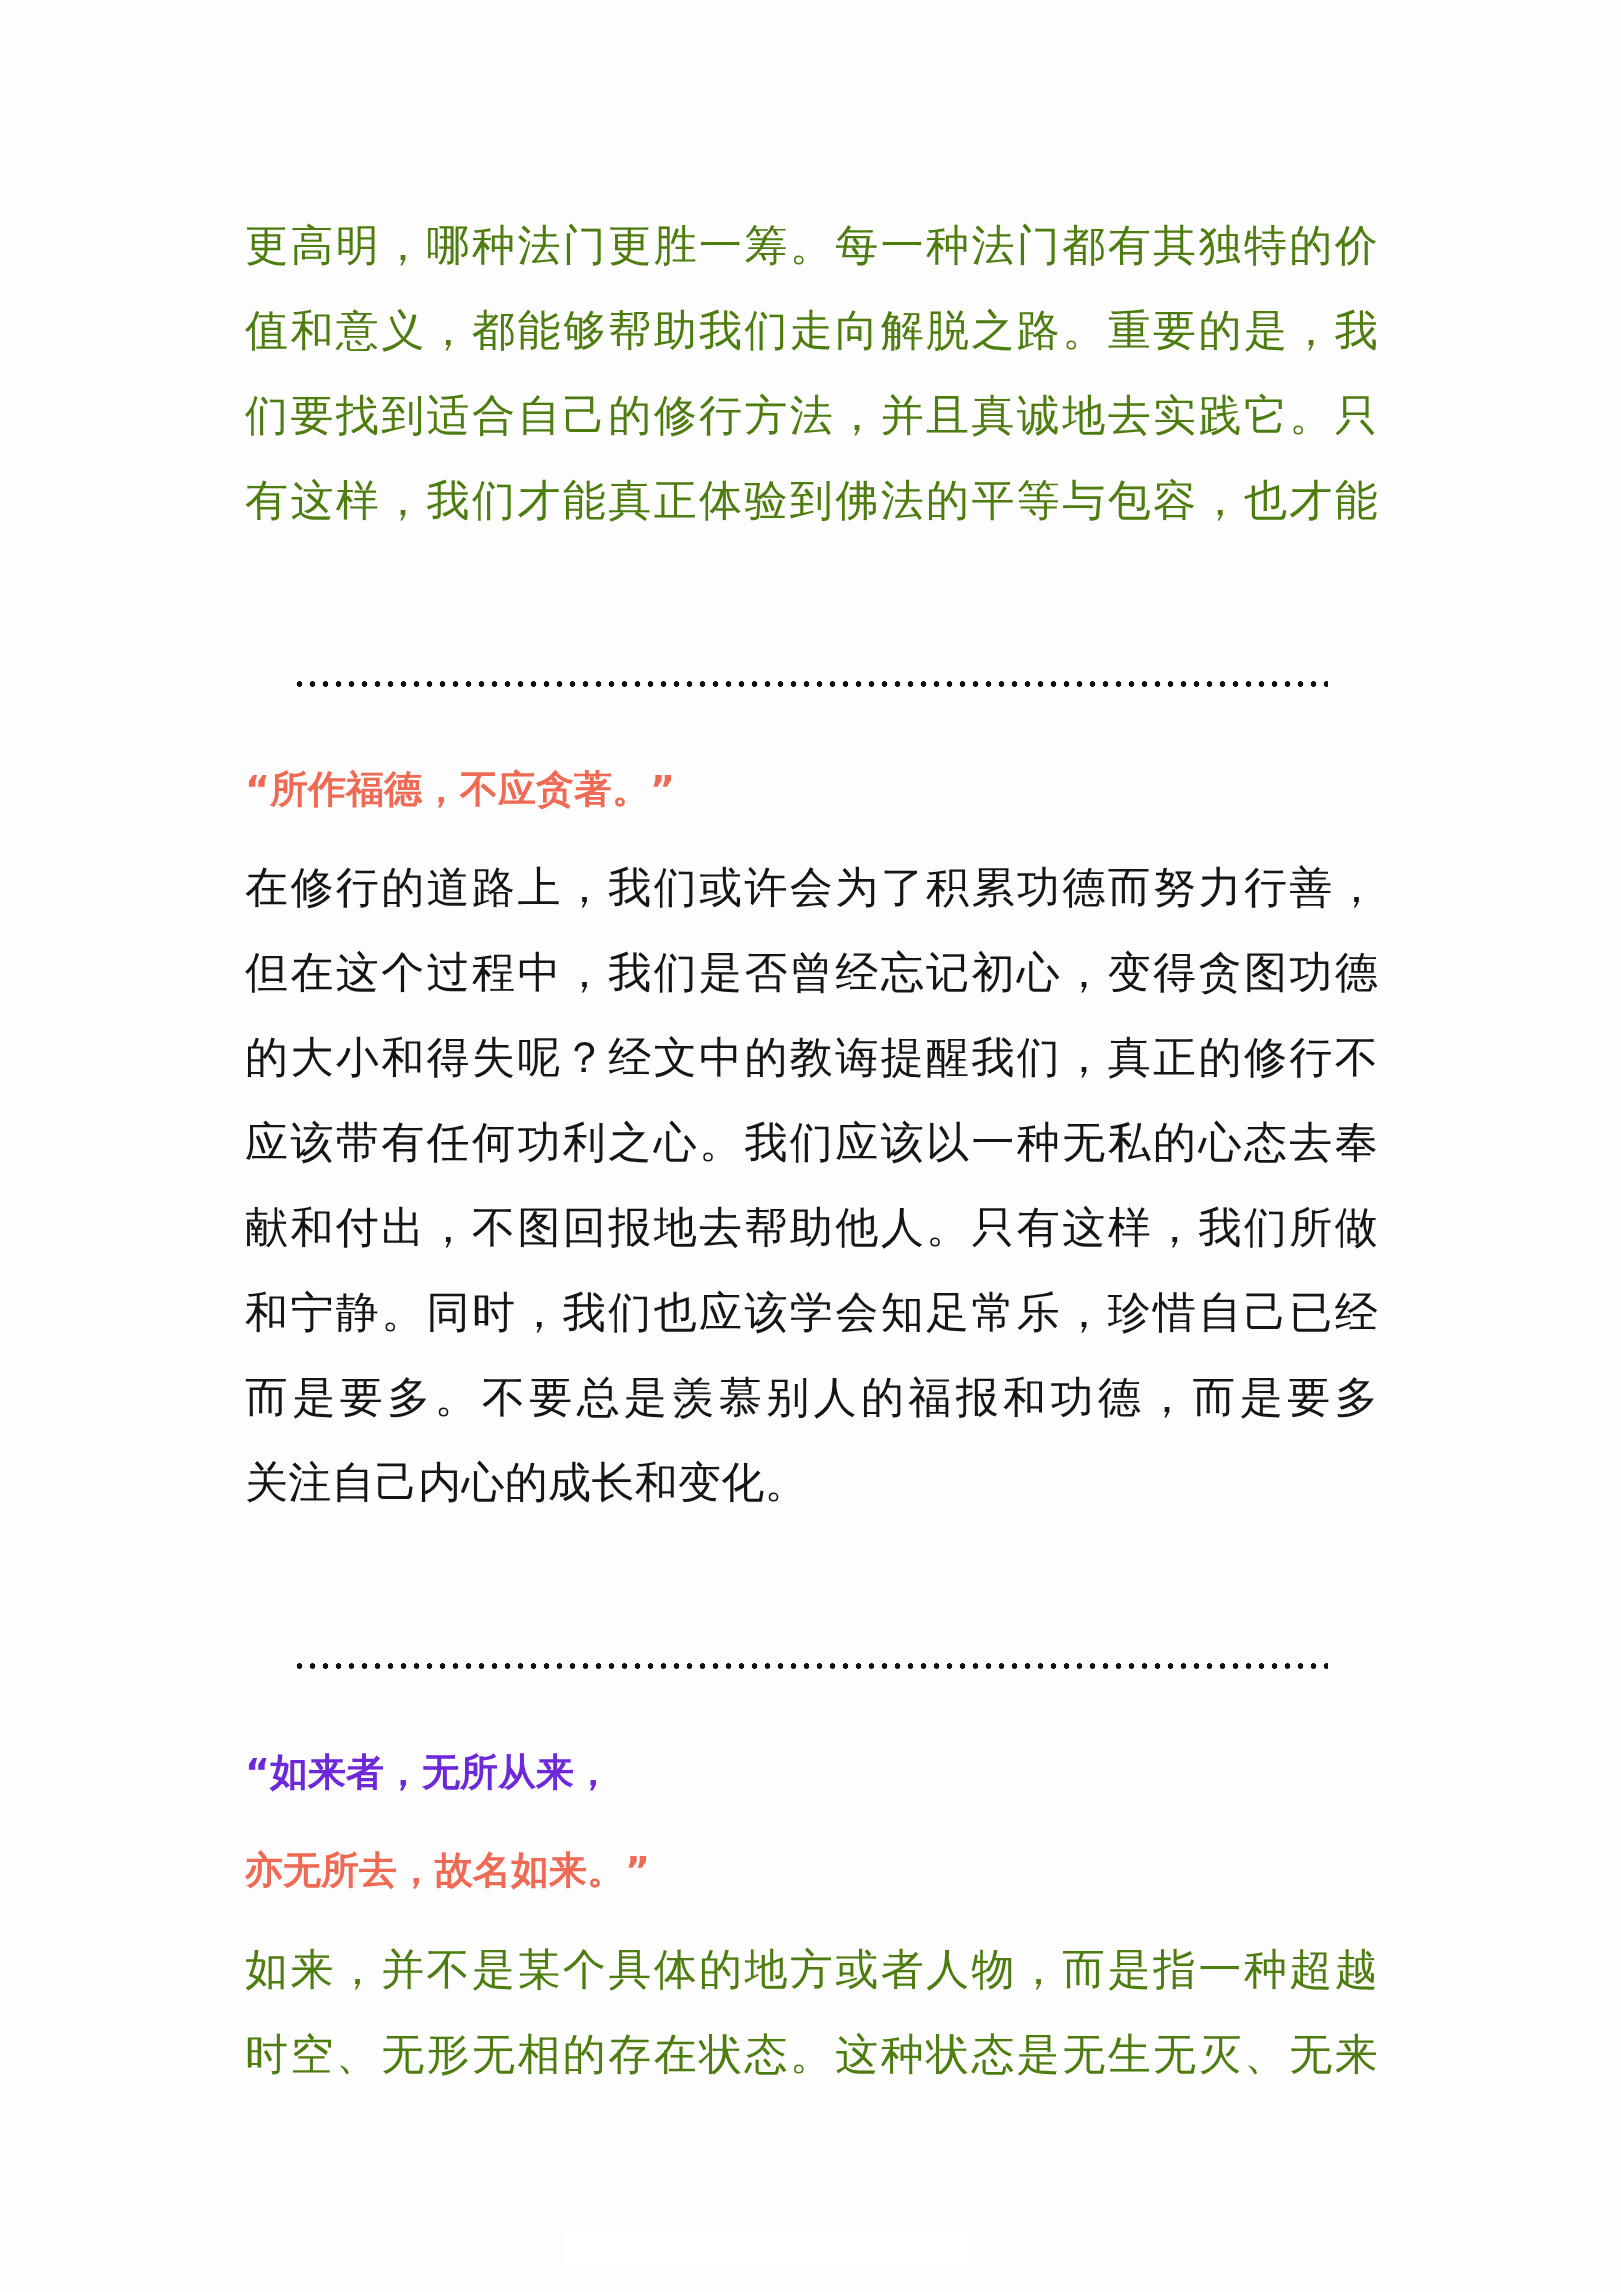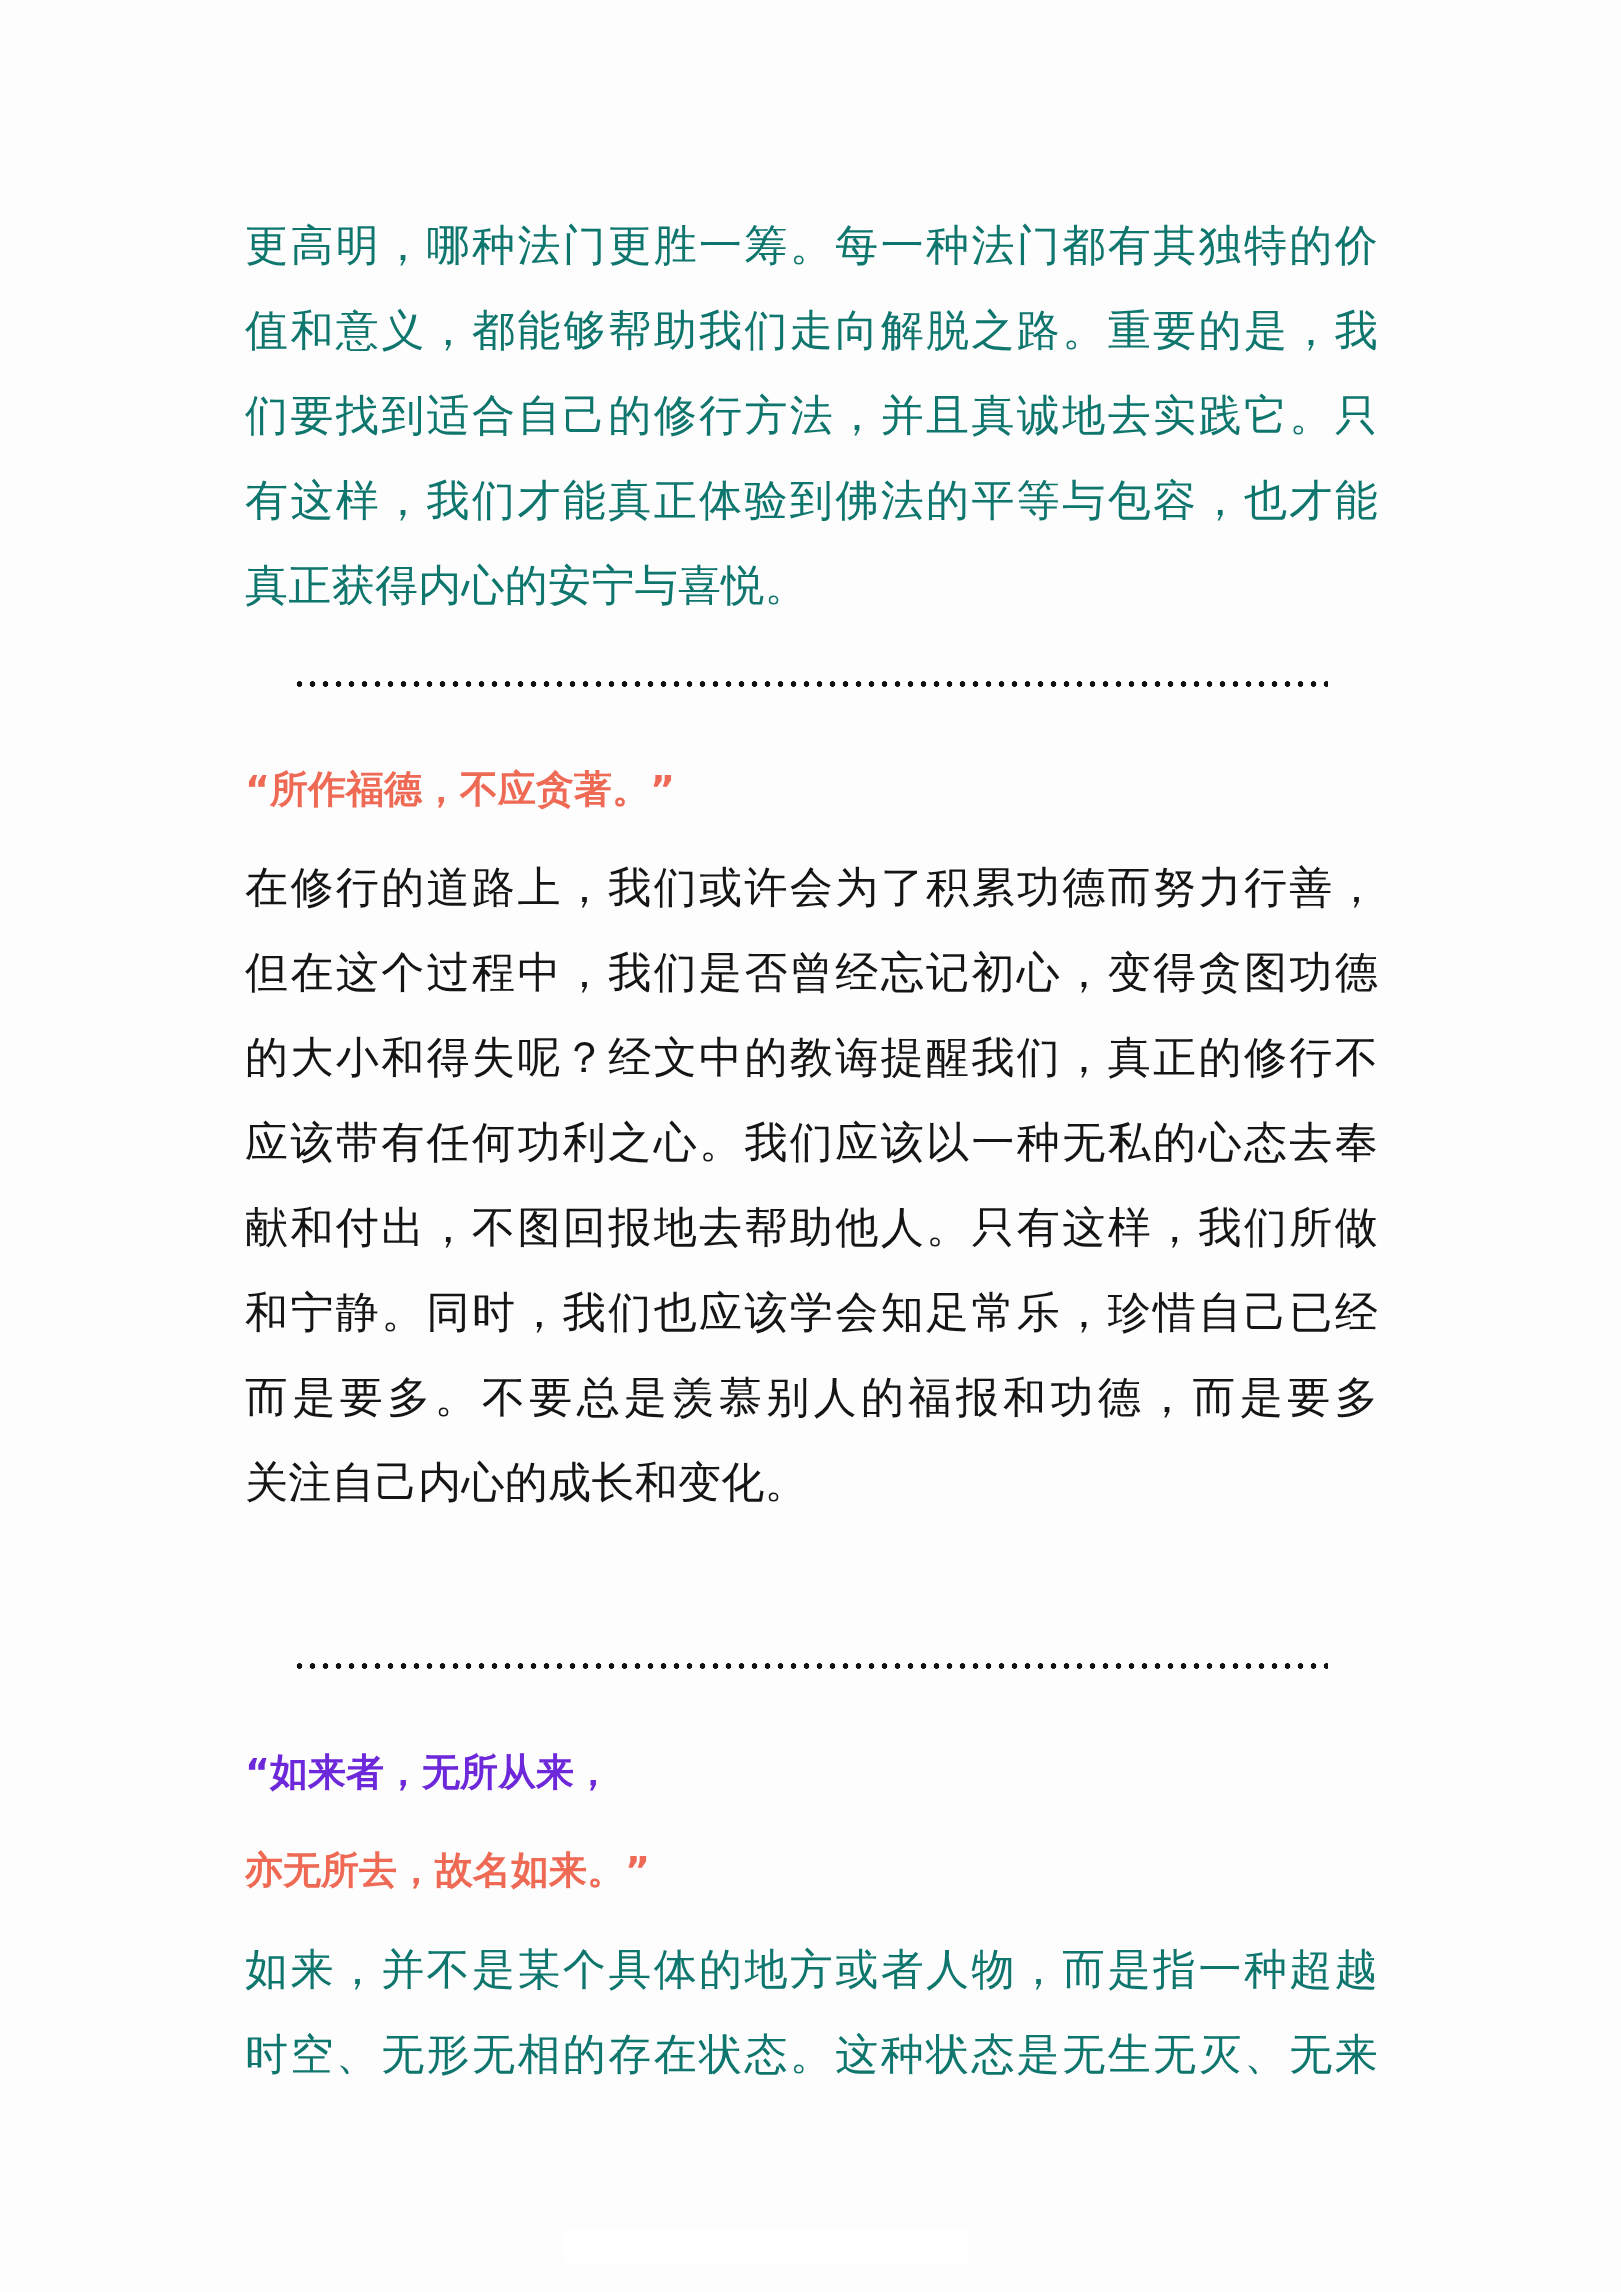--- a/index.html
+++ b/index.html
@@ -31,21 +31,21 @@
     }
     .para .line {
       display: block;
       white-space: nowrap;
       text-align: justify;
       text-align-last: justify;
     }
     .para .line.last {
       text-align-last: left;
     }
-    .gray { color: #0f766e; }
+    .gray { color: #4d7c0f; }
     .dark { color: #151515; }
     .divider {
       position: absolute;
       left: 48px;
       width: 1035px;
       height: 7.8px;
       background-image: radial-gradient(circle, #111 2.5px, transparent 3.1px);
       background-size: 13px 7.8px;
       background-repeat: repeat-x;
       background-position: 0 0;
@@ -71,21 +71,20 @@
 </head>
 <body>
 
 <div class="page">
 
   <div class="para gray" style="top:203px;">
     <span class="line">更高明，哪种法门更胜一筹。每一种法门都有其独特的价</span>
     <span class="line">值和意义，都能够帮助我们走向解脱之路。重要的是，我</span>
     <span class="line">们要找到适合自己的修行方法，并且真诚地去实践它。只</span>
     <span class="line">有这样，我们才能真正体验到佛法的平等与包容，也才能</span>
-    <span class="line last">真正获得内心的安宁与喜悦。</span>
   </div>
 
   <div class="divider" style="top:680px;"></div>
 
   <h2 class="heading" style="top:760px; color:#ee6a55;">“所作福德，不应贪著。”</h2>
 
   <div class="para dark" style="top:845px;">
     <span class="line">在修行的道路上，我们或许会为了积累功德而努力行善，</span>
     <span class="line">但在这个过程中，我们是否曾经忘记初心，变得贪图功德</span>
     <span class="line">的大小和得失呢？经文中的教诲提醒我们，真正的修行不</span>

